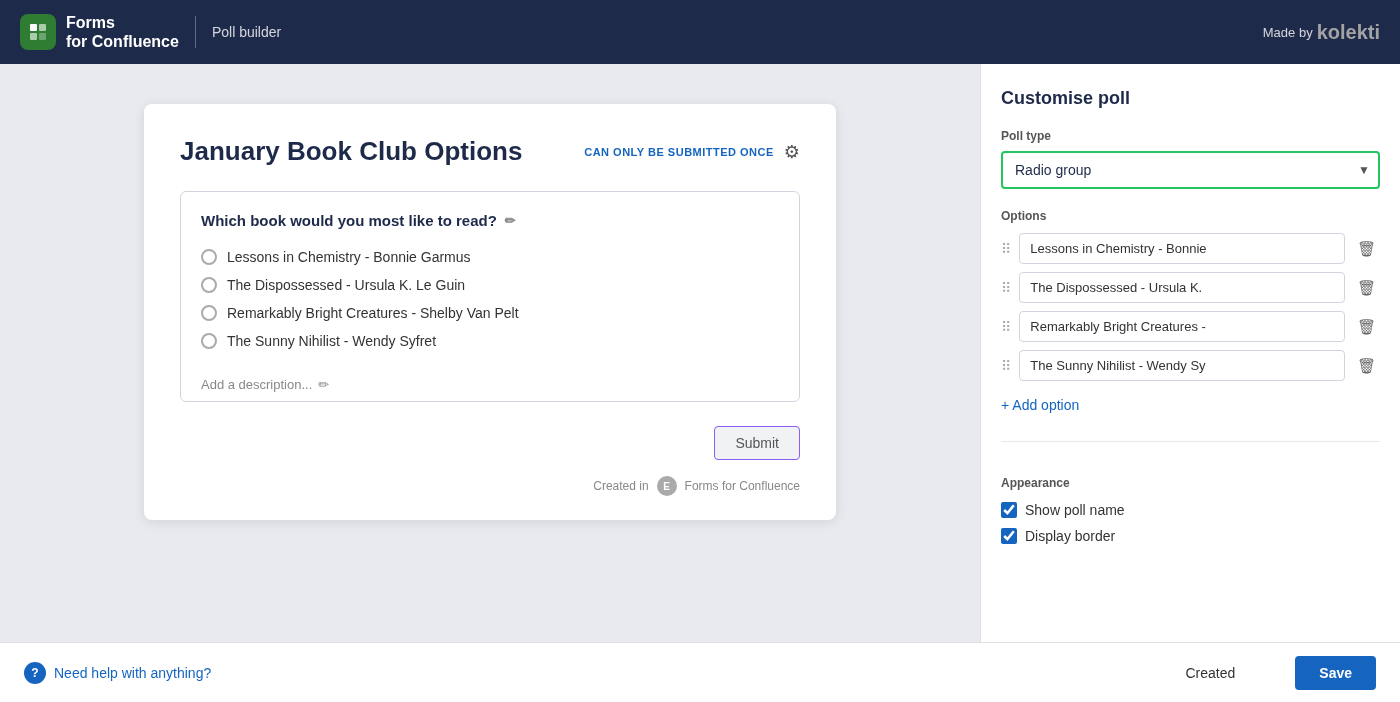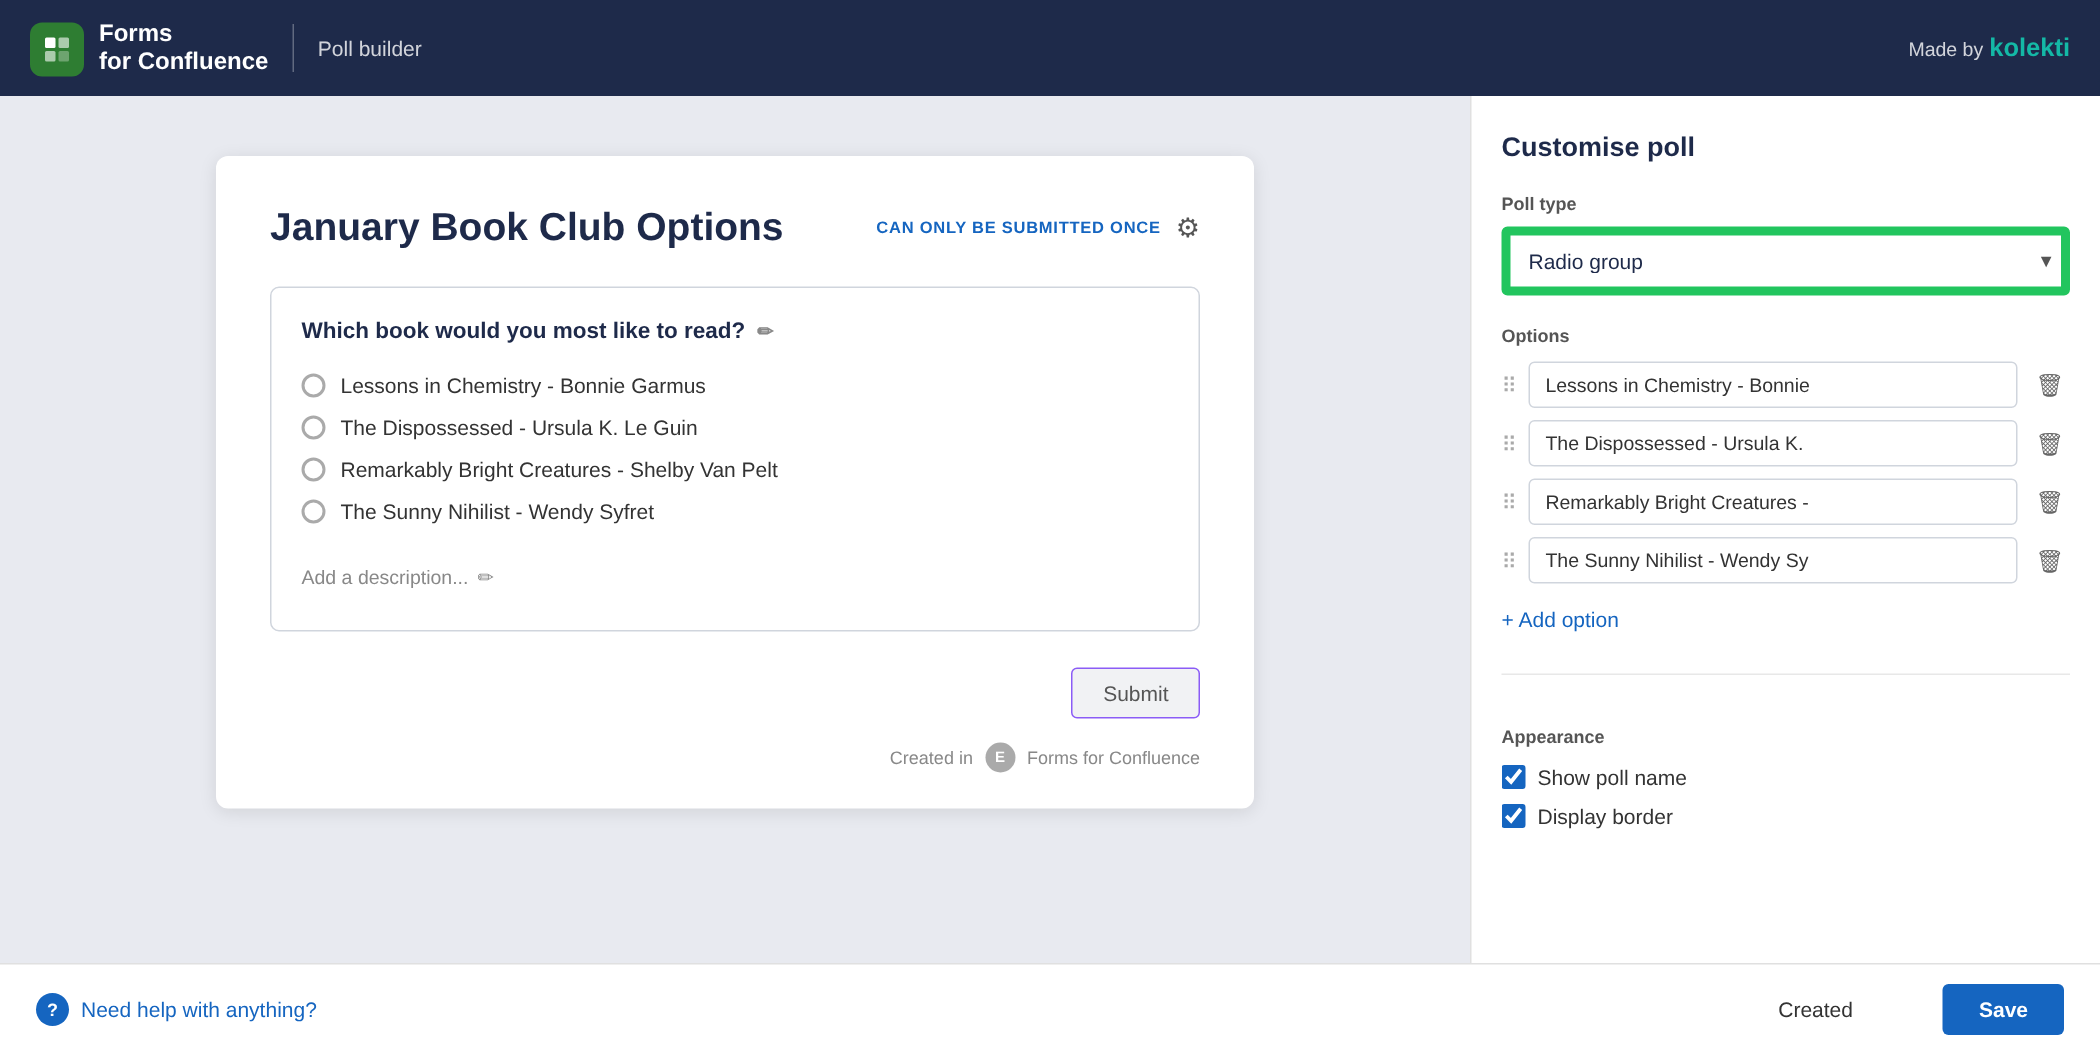--- a/index.html
+++ b/index.html
@@ -18,21 +18,21 @@
       background: #1e2a4a;
       height: 64px;
       display: flex;
       align-items: center;
       padding: 0 20px;
       flex-shrink: 0;
       position: relative;
     }
     .topbar-logo {
       display: flex;
-      align-items: flex-end;
+      align-items: center;
       gap: 10px;
     }
     .logo-icon {
       width: 36px;
       height: 36px;
       background: #2e7d32;
       border-radius: 8px;
       display: flex;
       align-items: center;
       justify-content: center;
@@ -59,23 +59,23 @@
     .topbar-brand {
       position: absolute;
       right: 20px;
       color: rgba(255,255,255,0.8);
       font-size: 13px;
       display: flex;
       align-items: center;
       gap: 4px;
     }
     .topbar-brand strong {
-      color: #14b8a6;
+      color: #a3a3a3;
       font-weight: 700;
-      font-size: 17px;
+      font-size: 20px;
     }
 
     
     .main-content {
       display: flex;
       flex: 1;
       overflow: hidden;
     }
 
     
@@ -122,21 +122,21 @@
     }
     .gear-icon {
       color: #555;
       font-size: 18px;
       cursor: pointer;
     }
 
     .question-block {
       border: 1px solid #d0d5dd;
       border-radius: 6px;
-      padding: 20px 20px 28px;
+      padding: 20px 20px 9px;
       margin-bottom: 16px;
     }
     .question-label {
       display: flex;
       align-items: center;
       gap: 8px;
       font-size: 15px;
       font-weight: 600;
       color: #1e2a4a;
       margin-bottom: 14px;
@@ -237,21 +237,21 @@
       text-transform: none;
     }
 
     .select-wrapper {
       position: relative;
       margin-bottom: 20px;
     }
     .select-control {
       width: 100%;
       padding: 9px 36px 9px 12px;
-      border: 6px solid #22c55e;
+      border: 2px solid #22c55e;
       border-radius: 4px;
       font-size: 14px;
       color: #1e2a4a;
       background: white;
       appearance: none;
       cursor: pointer;
     }
     .select-arrow {
       position: absolute;
       right: 10px;

